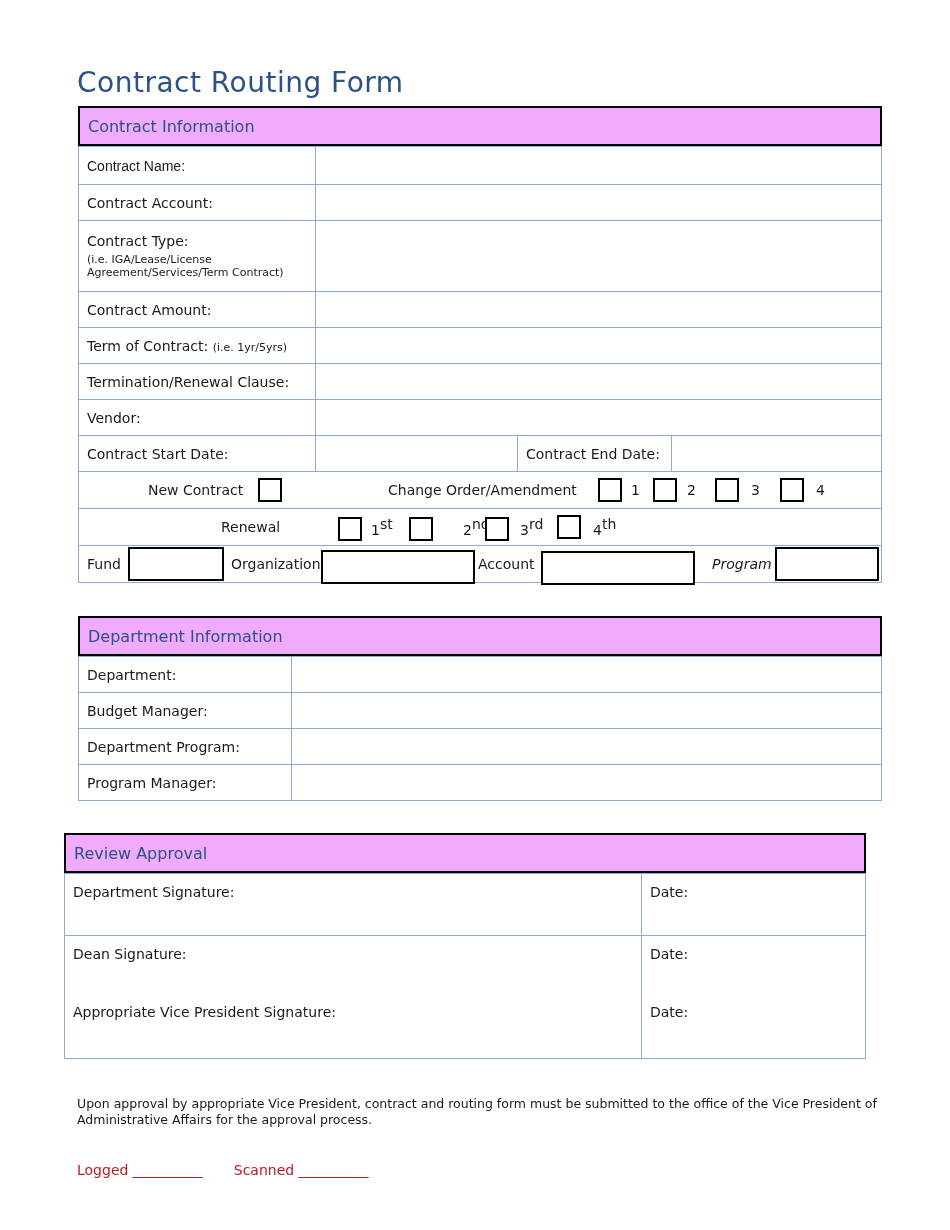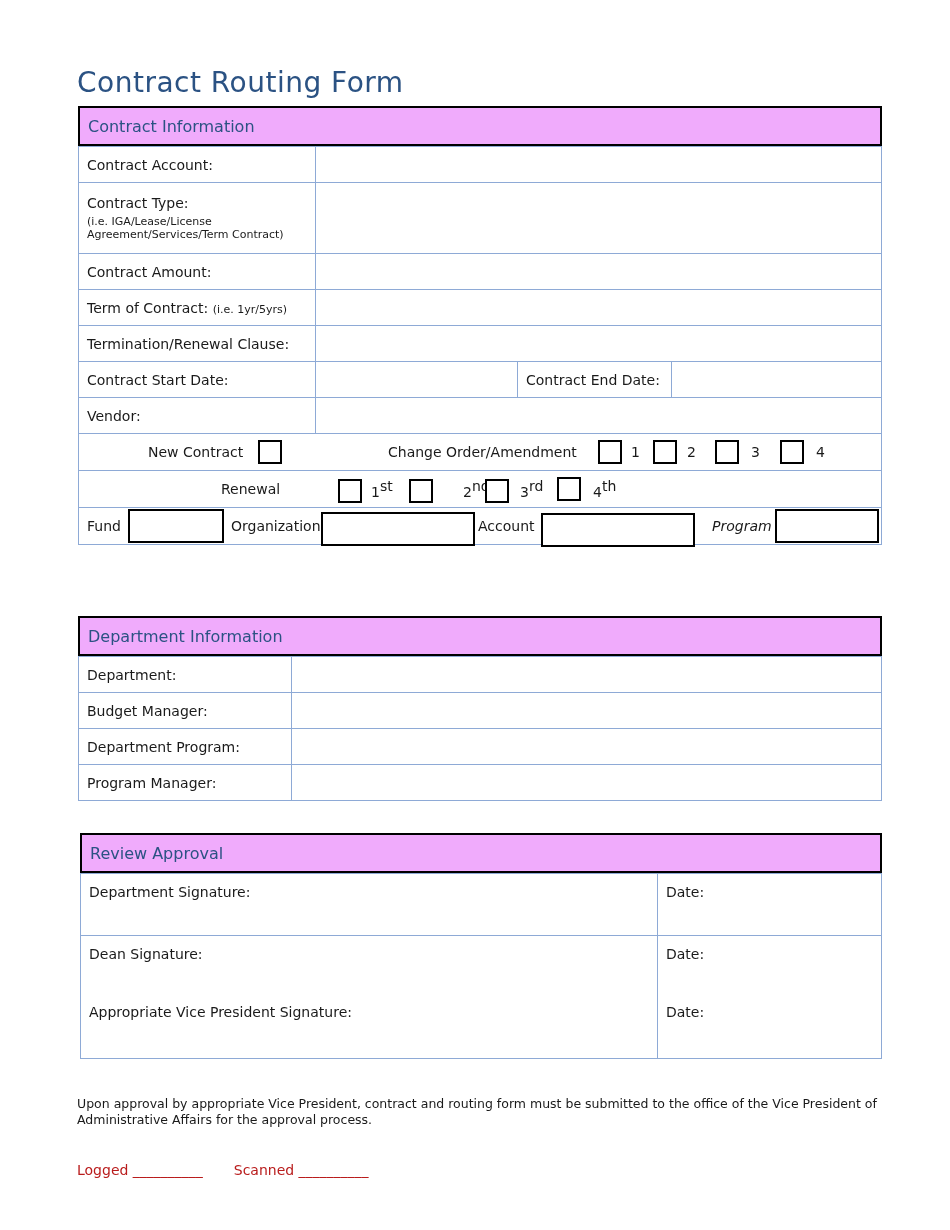--- a/index.html
+++ b/index.html
@@ -29,20 +29,24 @@
 <div class="section" style="top:106px;">
   <div class="sec-head">Contract Information</div>
   <table class="grid">
     <colgroup>
         <col style="width:237px">
         <col style="width:202px">
         <col style="width:154px">
         <col>
       </colgroup>
     <tbody>
+        <tr style="height:38px">
+      <td class="lbl lbl-sans">Contract Name:</td>
+      <td colspan="3"></td>
+    </tr>
     <tr>
       <td class="lbl">Contract Account:</td>
       <td colspan="3"></td>
     </tr>
     <tr style="height:71px">
       <td class="lbl" style="height:71px;">
         <span>Contract Type:</span>
         <span class="note">(i.e. IGA/Lease/License Agreement/Services/Term Contract)</span>
       </td>
       <td colspan="3"></td>
@@ -56,28 +60,28 @@
         <span>Term of Contract:</span>
         <span class="small">(i.e. 1yr/5yrs)</span>
       </td>
       <td colspan="3"></td>
     </tr>
     <tr>
       <td class="lbl">Termination/Renewal Clause:</td>
       <td colspan="3"></td>
     </tr>
     <tr>
+      <td class="lbl">Vendor:</td>
+      <td colspan="3"></td>
+    </tr>
+    <tr>
       <td class="lbl">Contract Start Date:</td>
       <td></td>
       <td class="lbl">Contract End Date:</td>
       <td></td>
-    </tr>
-    <tr>
-      <td class="lbl">Vendor:</td>
-      <td colspan="3"></td>
     </tr>
     <tr>
       <td colspan="4" style="padding:0;">
         <div class="row-flex">
           <span class="abs" style="left:69px;">New Contract</span>
           <span class="abs cb" style="left:179px;"></span>
           <span class="abs" style="left:309px;">Change Order/Amendment</span>
           <span class="abs cb" style="left:519px;"></span>
           <span class="abs" style="left:552px;">1</span>
           <span class="abs cb" style="left:574px;"></span>
@@ -143,21 +147,21 @@
           <td></td>
         </tr>
     <tr>
           <td class="lbl">Program Manager:</td>
           <td></td>
         </tr>
   </tbody>
     </table>
 </div>
 
-<div class="section" style="top:833px; left:80px; width:802px;">
+<div class="section" style="top:833px; left:64px; width:802px;">
   <div class="sec-head">Review Approval</div>
   <table class="grid">
     <colgroup>
         <col style="width:577px">
         <col>
       </colgroup>
     <tbody>
         <tr>
       <td style="height:62px; vertical-align:top; padding-top:10px;">
         <span>Department Signature:</span>

